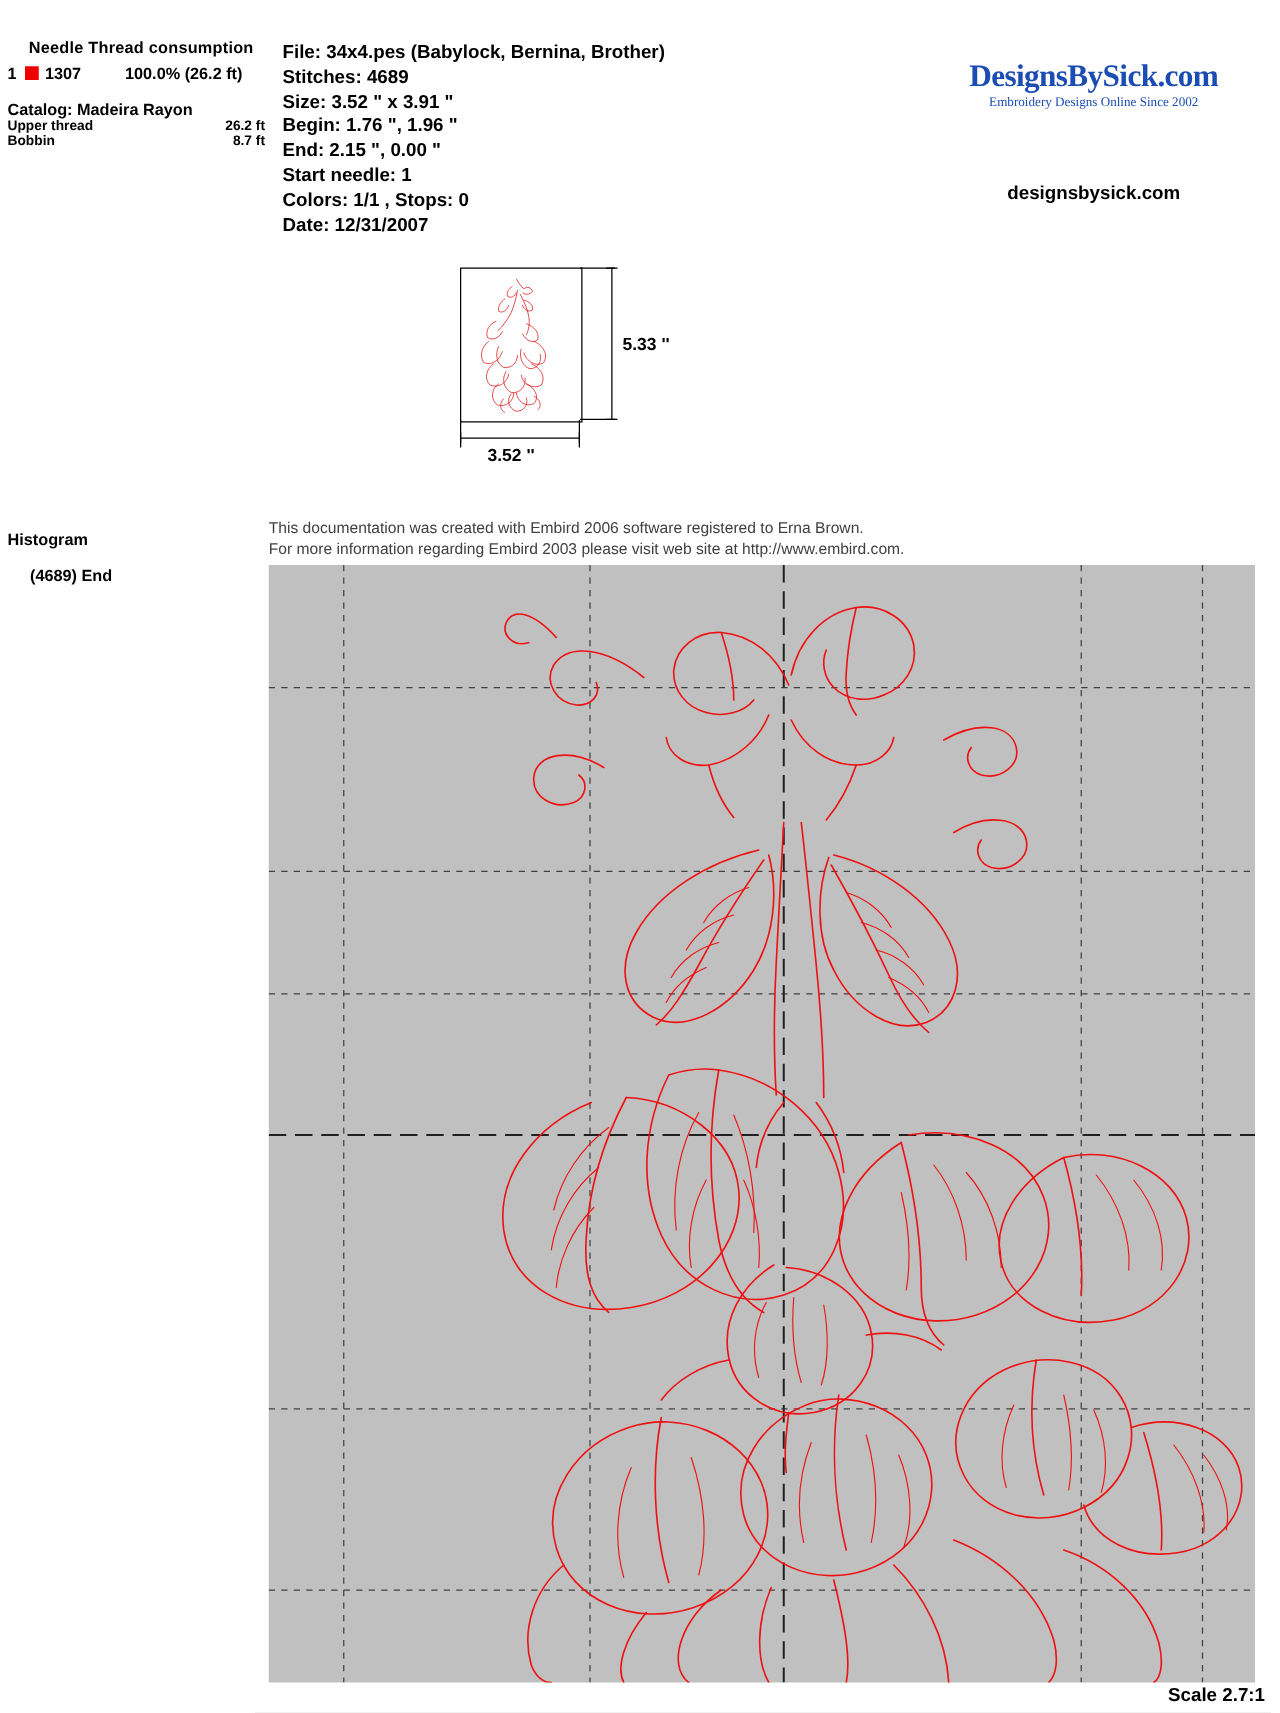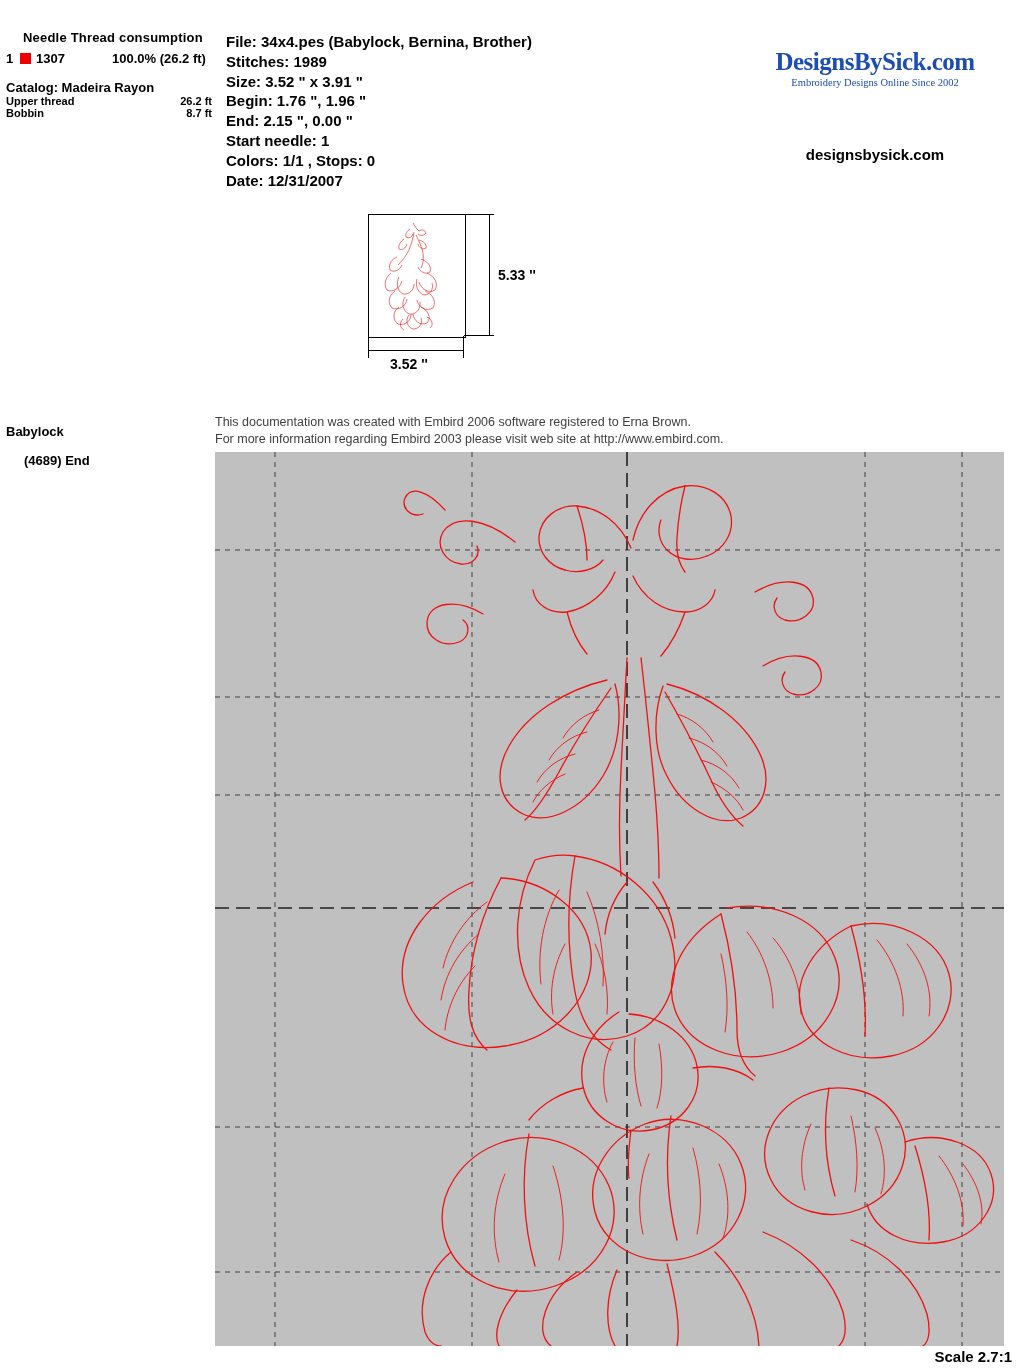--- a/index.html
+++ b/index.html
@@ -44,21 +44,21 @@
     width: 11px;
     height: 11px;
     background: #ee0000;
     display: inline-block;
     margin-right: 5px;
   }
   .needle-code {
     width: 46px;
   }
   .needle-pct {
-    margin-left: 30px;
+    margin-left: 18px;
   }
   .catalog-line {
     font-size: 13px;
     font-weight: bold;
     margin-top: 14px;
   }
   .thread-line {
     font-size: 11px;
     font-weight: bold;
     display: flex;
@@ -268,21 +268,21 @@
     <span>26.2 ft</span>
   </div>
   <div class="thread-line">
     <span>Bobbin</span>
     <span>8.7 ft</span>
   </div>
 </div>
 
 <div id="file-info">
   <div>File: 34x4.pes  (Babylock, Bernina, Brother)</div>
-  <div>Stitches: 1989</div>
+  <div>Stitches: 4689</div>
   <div>Size: 3.52 " x 3.91 "</div>
   <div>Begin: 1.76 ", 1.96 "</div>
   <div>End: 2.15 ", 0.00 "</div>
   <div>Start needle: 1</div>
   <div>Colors: 1/1 , Stops: 0</div>
   <div>Date: 12/31/2007</div>
 </div>
 
 <div id="logo-block">
   <div id="logo-title">DesignsBySick.com</div>
@@ -322,21 +322,21 @@
   <div id="dim-v"></div>
   <div id="dim-v-label">5.33 ''</div>
 
   <div id="dim-h-tick-l"></div>
   <div id="dim-h-tick-r"></div>
   <div id="dim-h"></div>
   <div id="dim-h-label">3.52 ''</div>
 </div>
 
 <div id="histogram-block">
-  <div>Babylock</div>
+  <div>Histogram</div>
   <div id="histogram-end">(4689) End</div>
 </div>
 
 <div id="doc-note">
   <div>This documentation was created with Embird 2006 software registered to Erna Brown.</div>
   <div>For more information regarding Embird 2003 please visit web site at http://www.embird.com.</div>
 </div>
 
 <div id="design-canvas">
   <svg viewBox="0 0 789 894" xmlns="http://www.w3.org/2000/svg">

